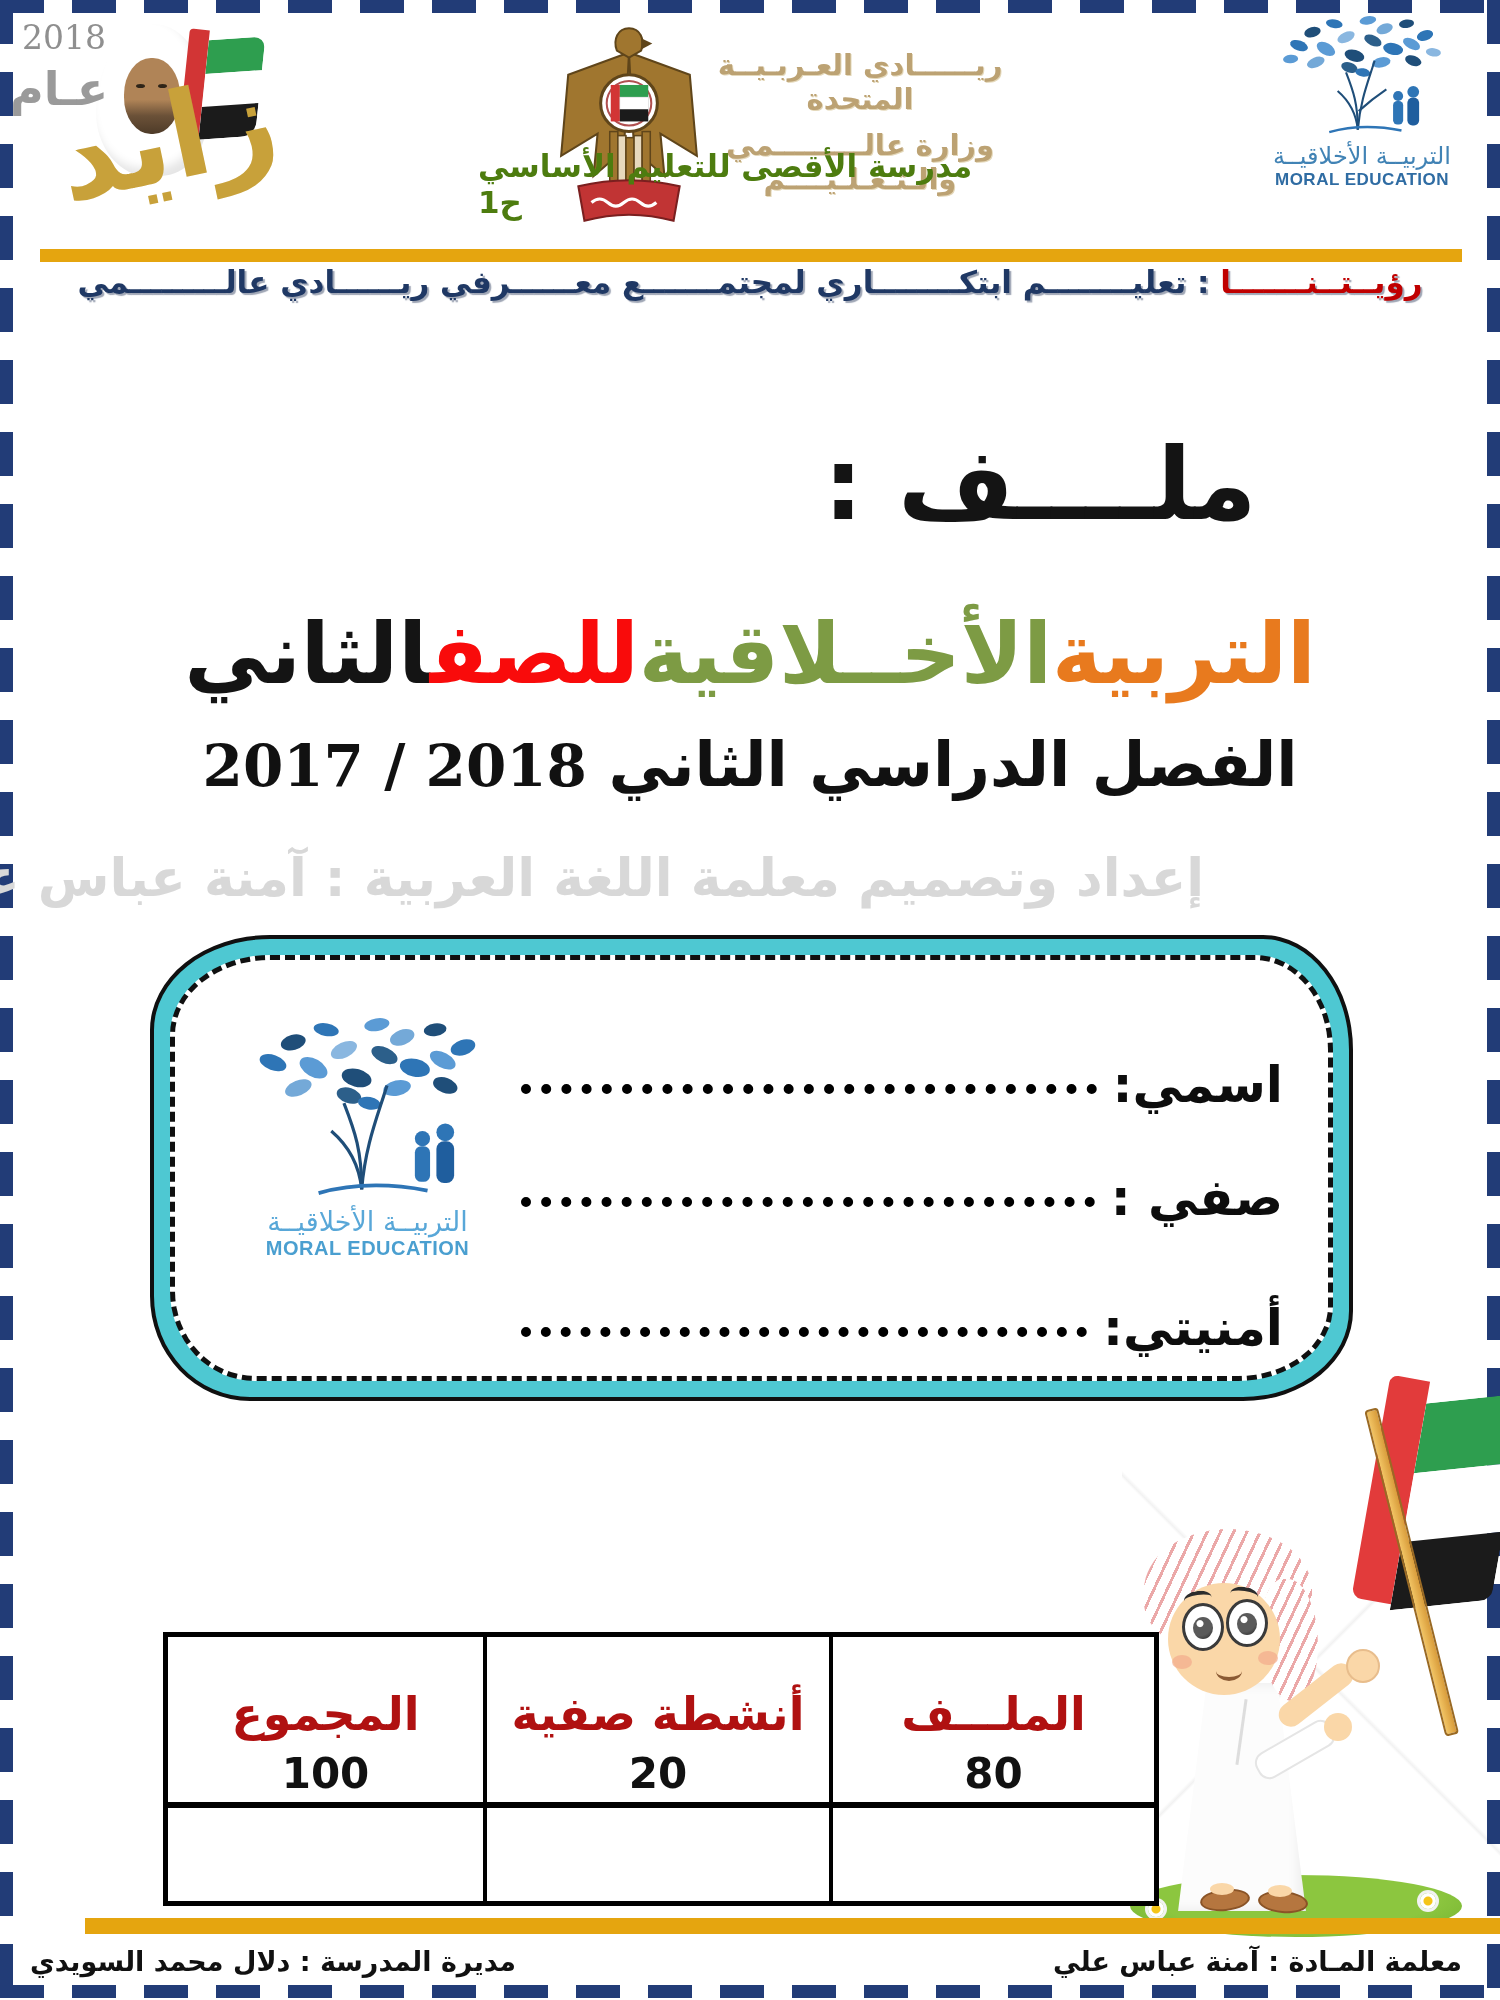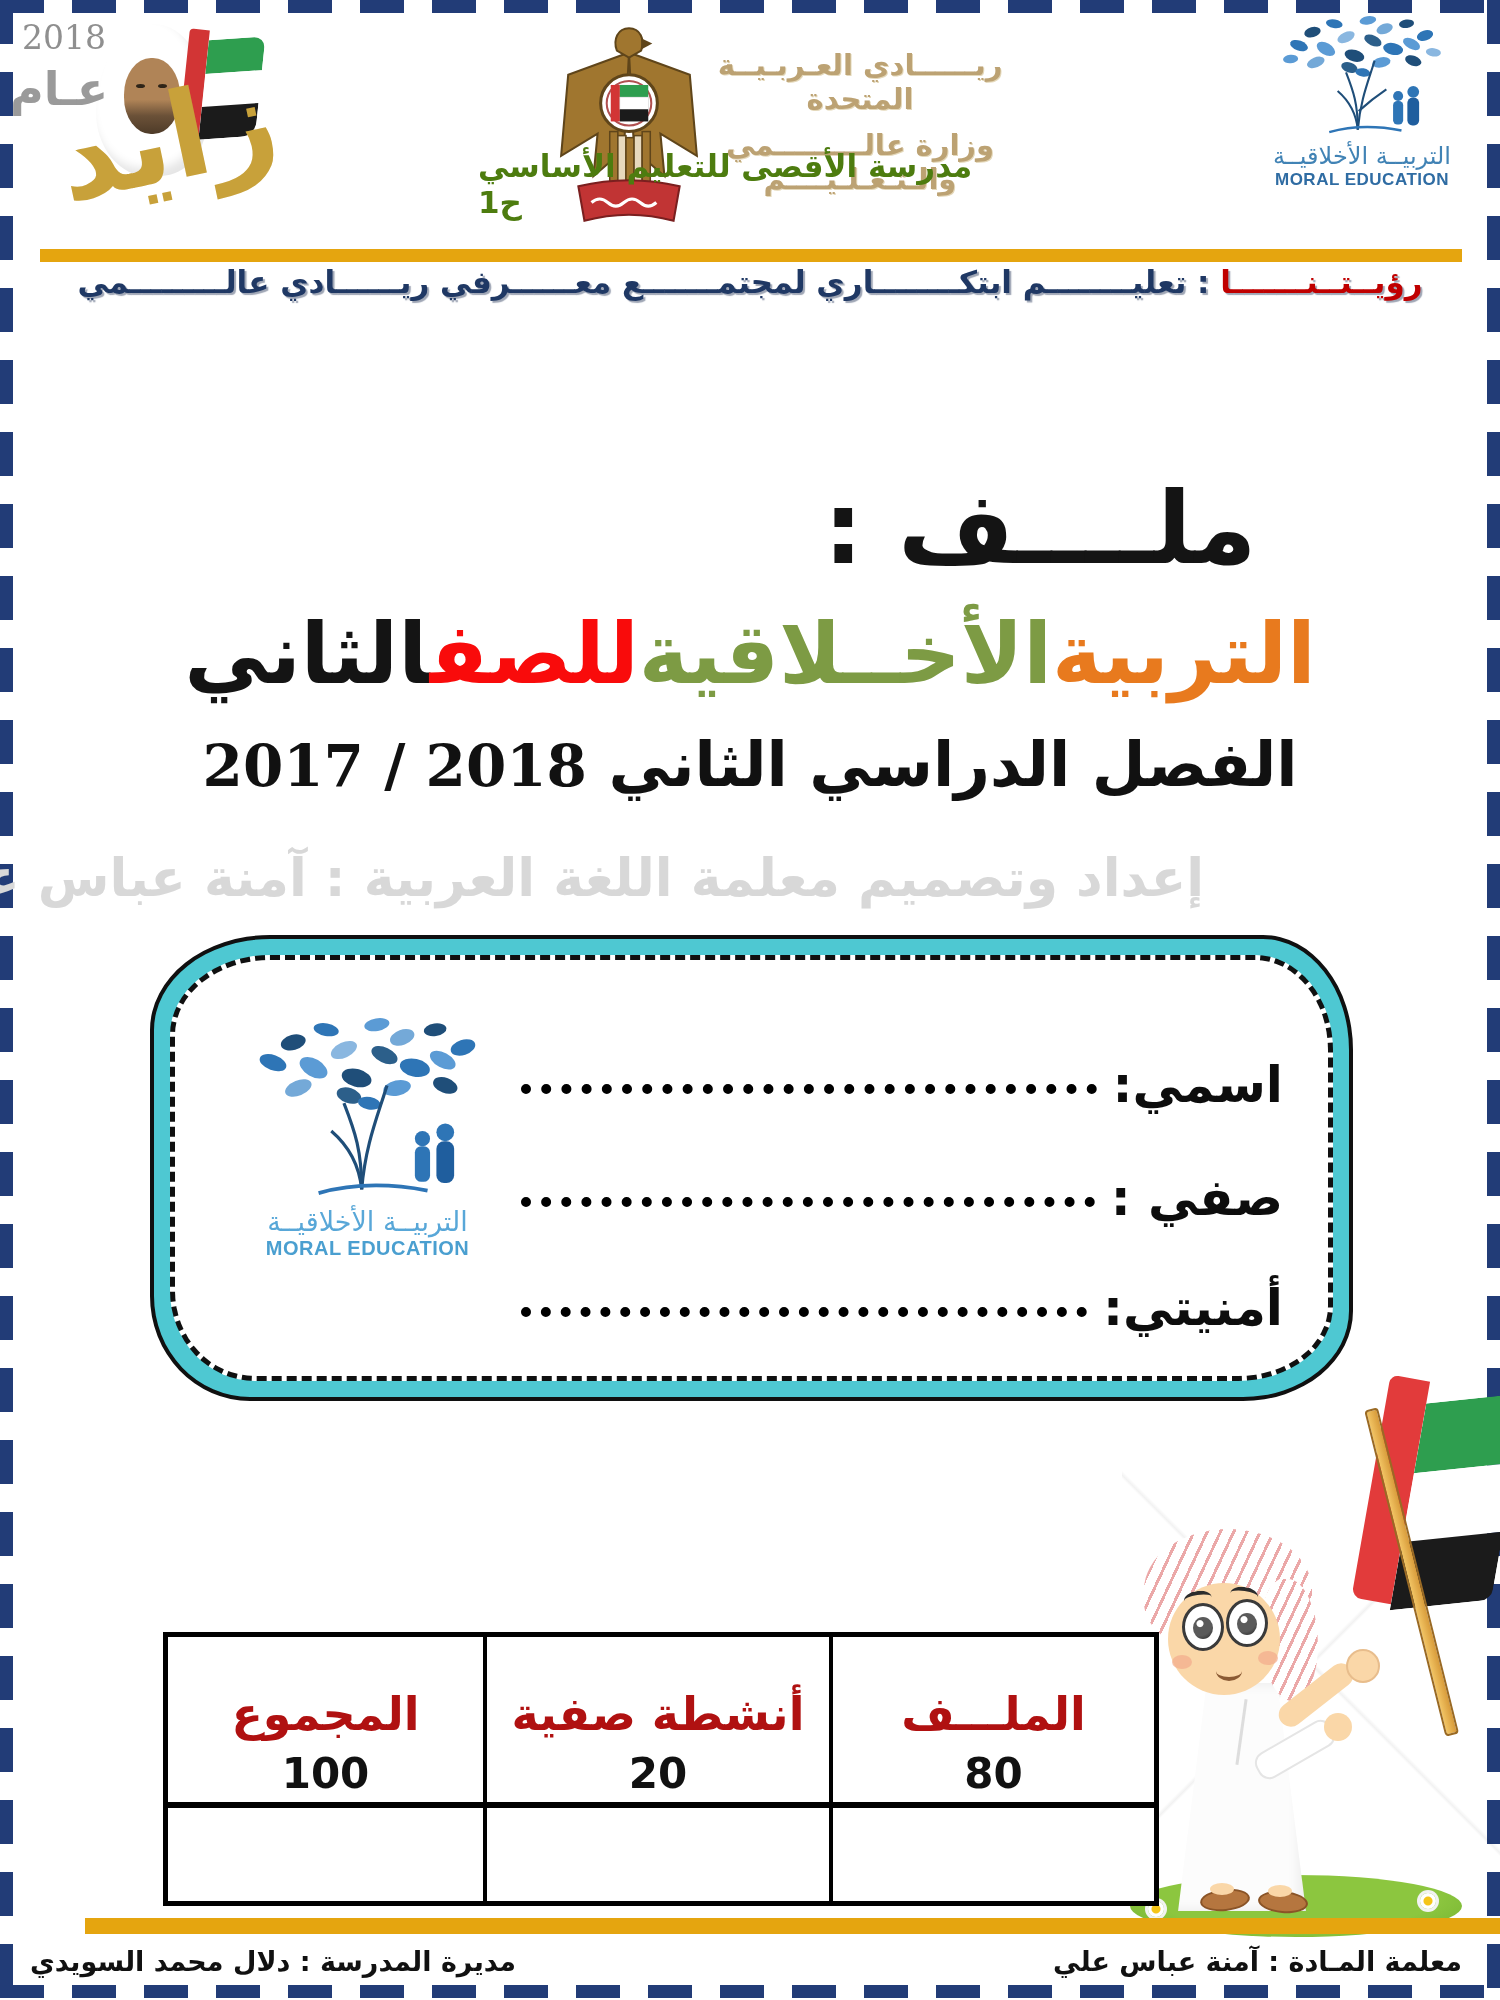--- a/index.html
+++ b/index.html
@@ -62,41 +62,41 @@
   
   #vision{position:absolute;left:30px;top:264px;width:1440px;text-align:center;
     direction:rtl;font-size:31px;font-weight:bold;white-space:nowrap;
     text-shadow:2px 2px 1px #9fa6b5;}
   .v-label{color:#C00000;}
   .v-sep{color:#1F3864;}
   .v-text{color:#1F3864;}
 
   
   #file-title{position:absolute;left:700px;top:430px;width:680px;text-align:center;
-    direction:rtl;font-size:100px;font-weight:bold;color:#141414;line-height:1.1;margin-top:44px;}
+    direction:rtl;font-size:100px;font-weight:bold;color:#141414;line-height:1.1;}
   #main-title{position:absolute;left:0;top:572px;width:1500px;text-align:center;
     direction:rtl;font-size:84px;font-weight:bold;white-space:nowrap;line-height:1.3;margin-top:28px;}
   .w-orange{color:#E87A1E;}.w-green{color:#7D9B44;}.w-red{color:#F90B0B;}.w-black{color:#141414;}
   #semester{position:absolute;left:0;top:728px;width:1500px;text-align:center;direction:rtl;
     font-size:62px;font-weight:bold;color:#111;}
   #semester .years{font-family:"DejaVu Serif",serif;font-size:58px;}
   #credit{position:absolute;left:0;top:848px;width:1204px;text-align:center;direction:rtl;
     font-size:52px;font-weight:bold;color:#D8D8D8;white-space:nowrap;}
 
   
   #card{position:absolute;left:150px;top:935px;width:1195px;height:458px;background:#4EC8D2;
     border:4px solid #101010;border-radius:120px 90px 110px 100px / 95px 115px 90px 105px;}
   #card-inner{position:absolute;left:16px;right:16px;top:16px;bottom:16px;background:#fff;
     border:5px dashed #101010;border-radius:100px 78px 95px 85px / 80px 95px 75px 90px;}
   .field-row{position:absolute;right:45px;left:340px;display:flex;align-items:flex-end;
     direction:rtl;height:95px;}
   .field-label{font-size:50px;font-weight:bold;color:#0d0d0d;line-height:1;white-space:nowrap;}
   .dotline{flex:1;height:0;border-bottom:10px dotted #000;margin-right:16px;margin-left:6px;
     margin-bottom:16px;}
-  #row-name{top:55px;}#row-class{top:168px;}#row-wish{top:278px;}
+  #row-name{top:55px;}#row-class{top:168px;}#row-wish{top:298px;}
 
   
   #boy{position:absolute;left:1122px;top:1383px;width:378px;height:560px;}
   #boy::before{content:'';position:absolute;inset:0;
     background:linear-gradient(45deg,transparent 49.5%,rgba(0,0,0,.05) 49.9%,transparent 50.4%),
                linear-gradient(-45deg,transparent 49.5%,rgba(0,0,0,.05) 49.9%,transparent 50.4%);}
   .pole{position:absolute;left:242px;top:26px;width:10px;height:332px;
     background:linear-gradient(90deg,#F2C565,#D89B3A);border:2px solid #9a6a24;border-radius:4px;
     transform:rotate(-14deg);transform-origin:top center;}
   .flag{position:absolute;left:248px;top:2px;width:138px;height:226px;transform:rotate(10deg);}

